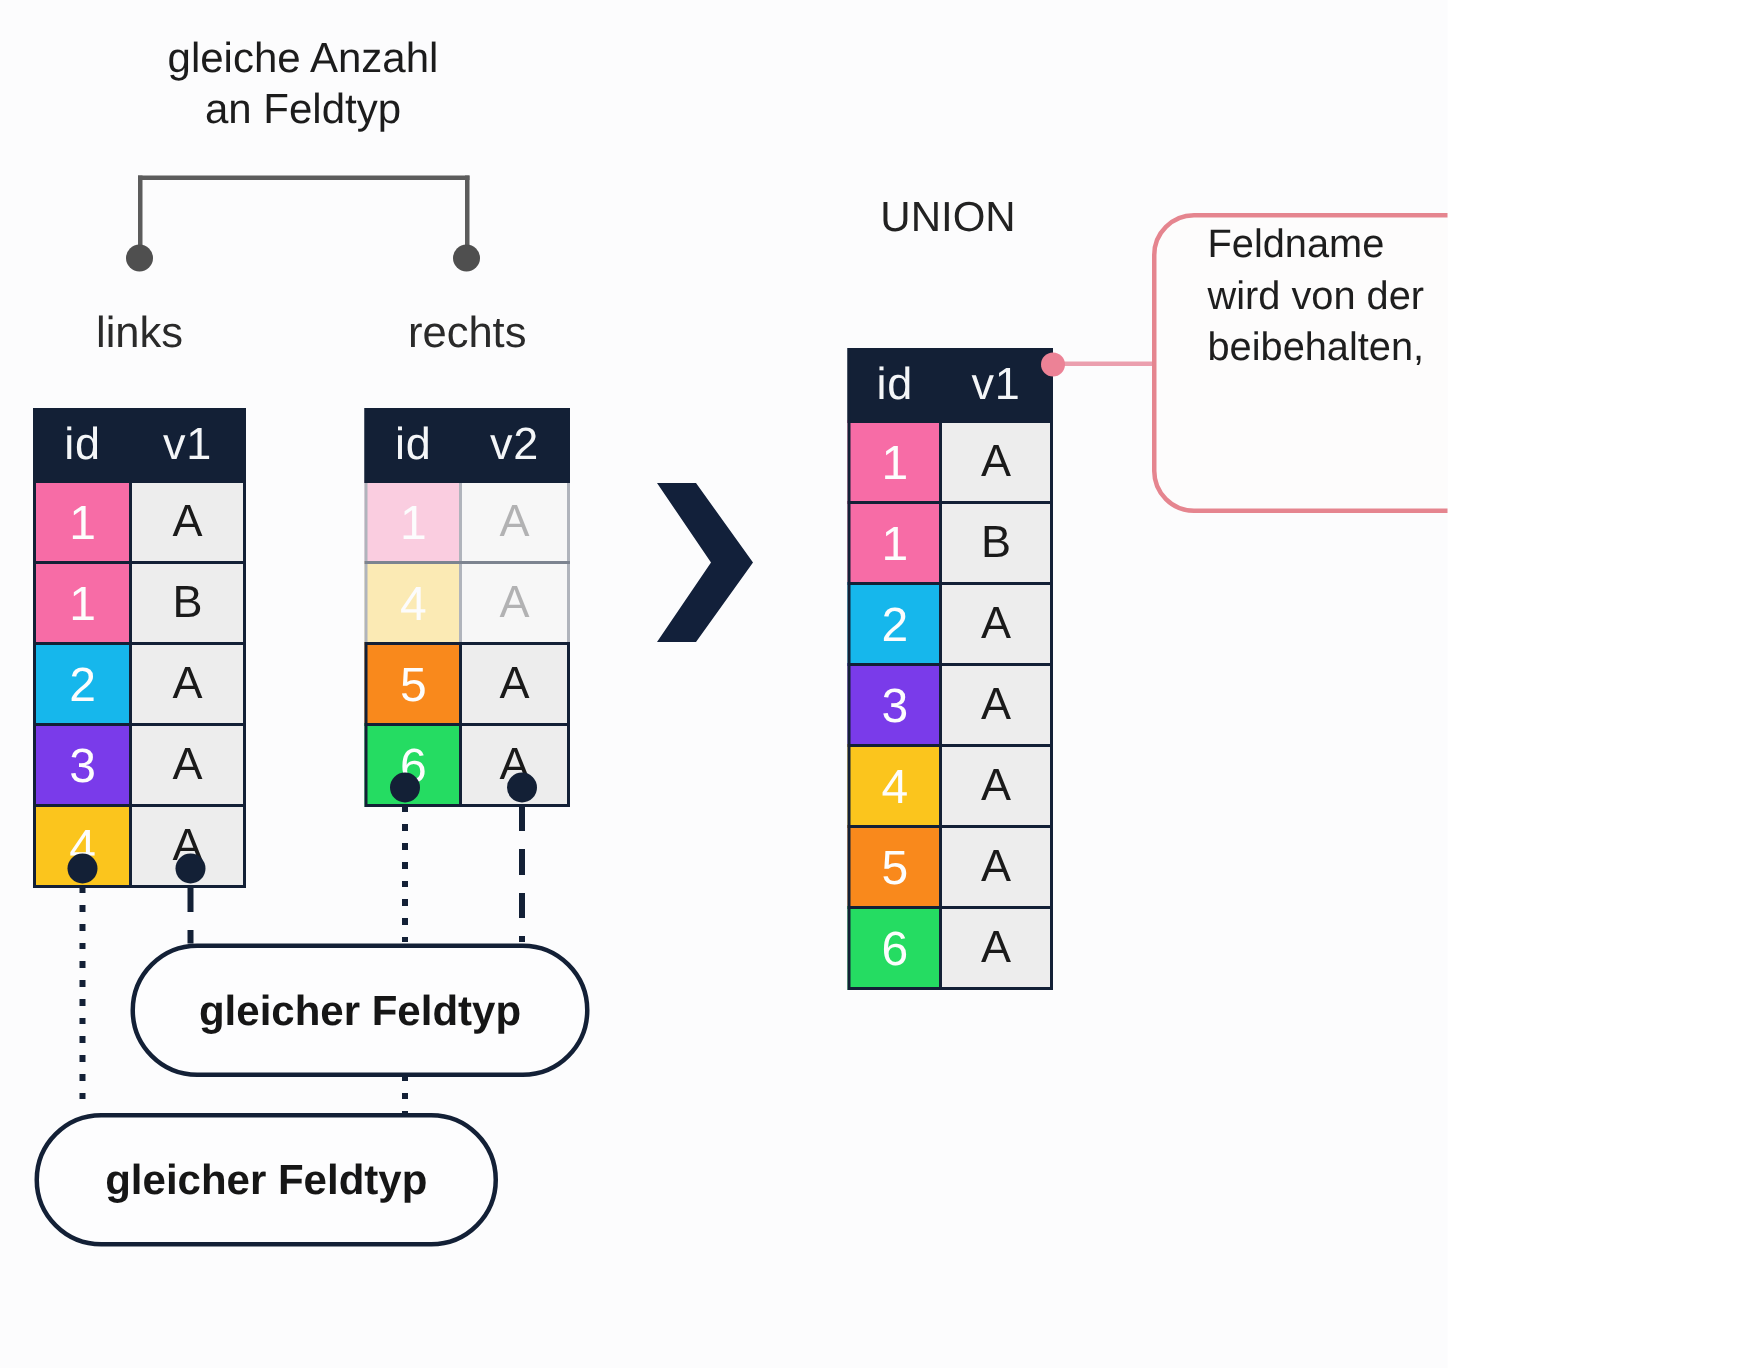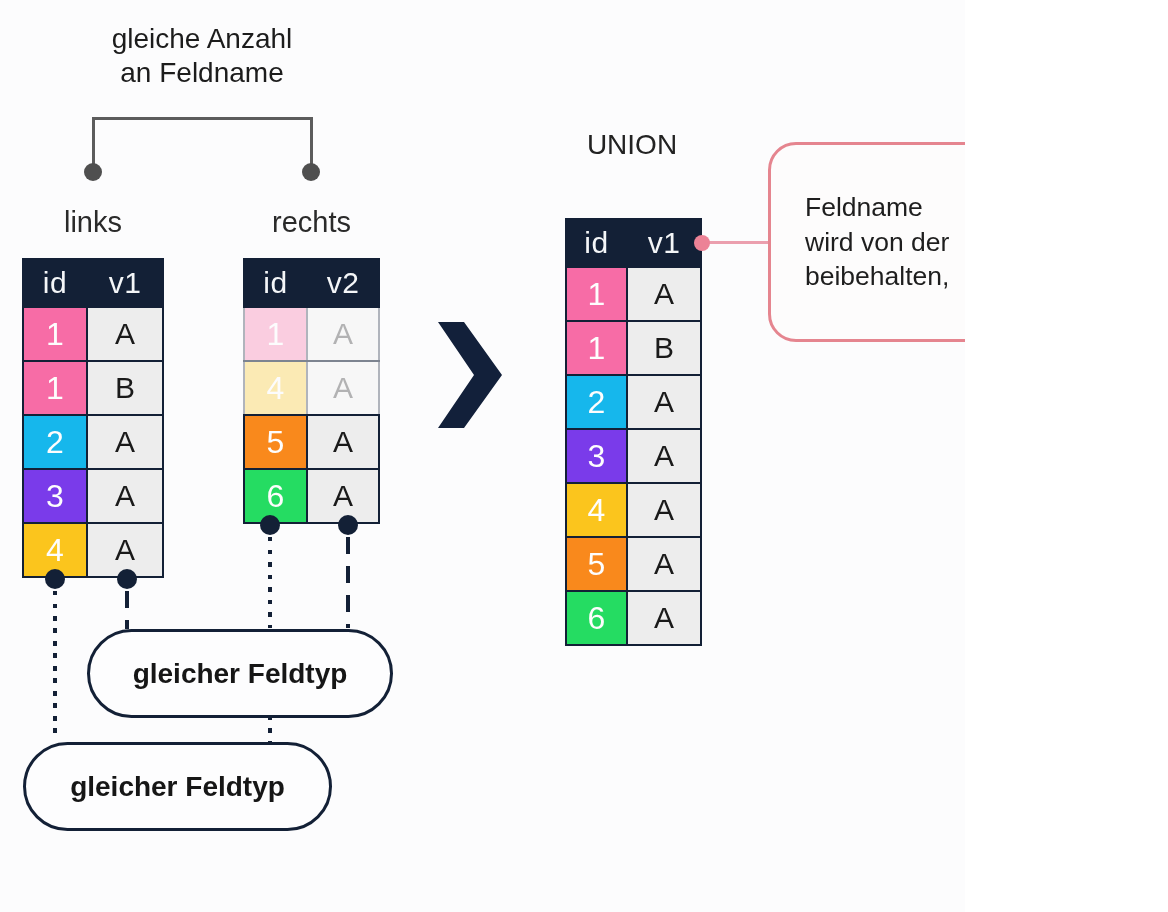--- a/index.html
+++ b/index.html
@@ -22,21 +22,21 @@
   
   .tlabel{
     text-align:center; font-size:29px; font-weight:400; color:#2a2a2a;
   }
   .rtitle{
     left:482px; top:126px; width:300px; text-align:center;
     font-size:28px; line-height:38px; font-weight:400; color:#222;
   }
 
   
-  .tbl{position:absolute;}
+  .tbl{position:absolute;margin-top:14px;}
   .trow{display:flex;}
   .trow + .trow{margin-top:-2px;}
   .cell{
     box-sizing:border-box; border:2px solid #132036; height:56px;
     display:flex; align-items:center; justify-content:center;
     background:#ededed;
   }
   .cell + .cell{margin-left:-2px;}
   .hcell{
     height:50px; background:#132036; color:#f4f6f8;
@@ -64,35 +64,35 @@
   .pill{
     box-sizing:border-box; border:3px solid #132036; border-radius:46px;
     background:#fdfdfe; display:flex; align-items:center; justify-content:center;
     font-size:28px; color:#161616; z-index:4;font-weight:bold;
   }
 
   
   .callout{
     left:768px; top:142px; width:274px; height:200px; box-sizing:border-box;
     border:3px solid #e5858f; border-radius:28px; background:#fdfcfc;
-    display:flex; flex-direction:column; justify-content:center;
+    display:flex; flex-direction:column; 
     padding-left:34px; font-size:26.5px; line-height:34.5px; color:#1e1e1e;
     z-index:3;
   }
   .pink-dot{width:16px; height:16px; border-radius:50%; background:#ec8296; z-index:6;}
   .pink-line{height:3px; background:#eb9fae;}
 </style>
 </head>
 <body>
 
 <div id="canvas">
 
   <div class="abs note">
     <div>gleiche Anzahl</div>
-    <div>an Feldname</div>
+    <div>an Feldtyp</div>
   </div>
 
   <div class="abs bracket-line" style="left:92px;top:117px;width:221px;height:3px;"></div>
   <div class="abs bracket-line" style="left:92px;top:117px;width:3px;height:55px;"></div>
   <div class="abs bracket-line" style="left:310px;top:117px;width:3px;height:55px;"></div>
   <div class="abs gdot" style="left:84px;top:163px;"></div>
   <div class="abs gdot" style="left:302px;top:163px;"></div>
 
   <div class="abs tlabel" style="left:22px;top:206px;width:142px;">links</div>
   <div class="abs tlabel" style="left:243px;top:206px;width:137px;">rechts</div>

